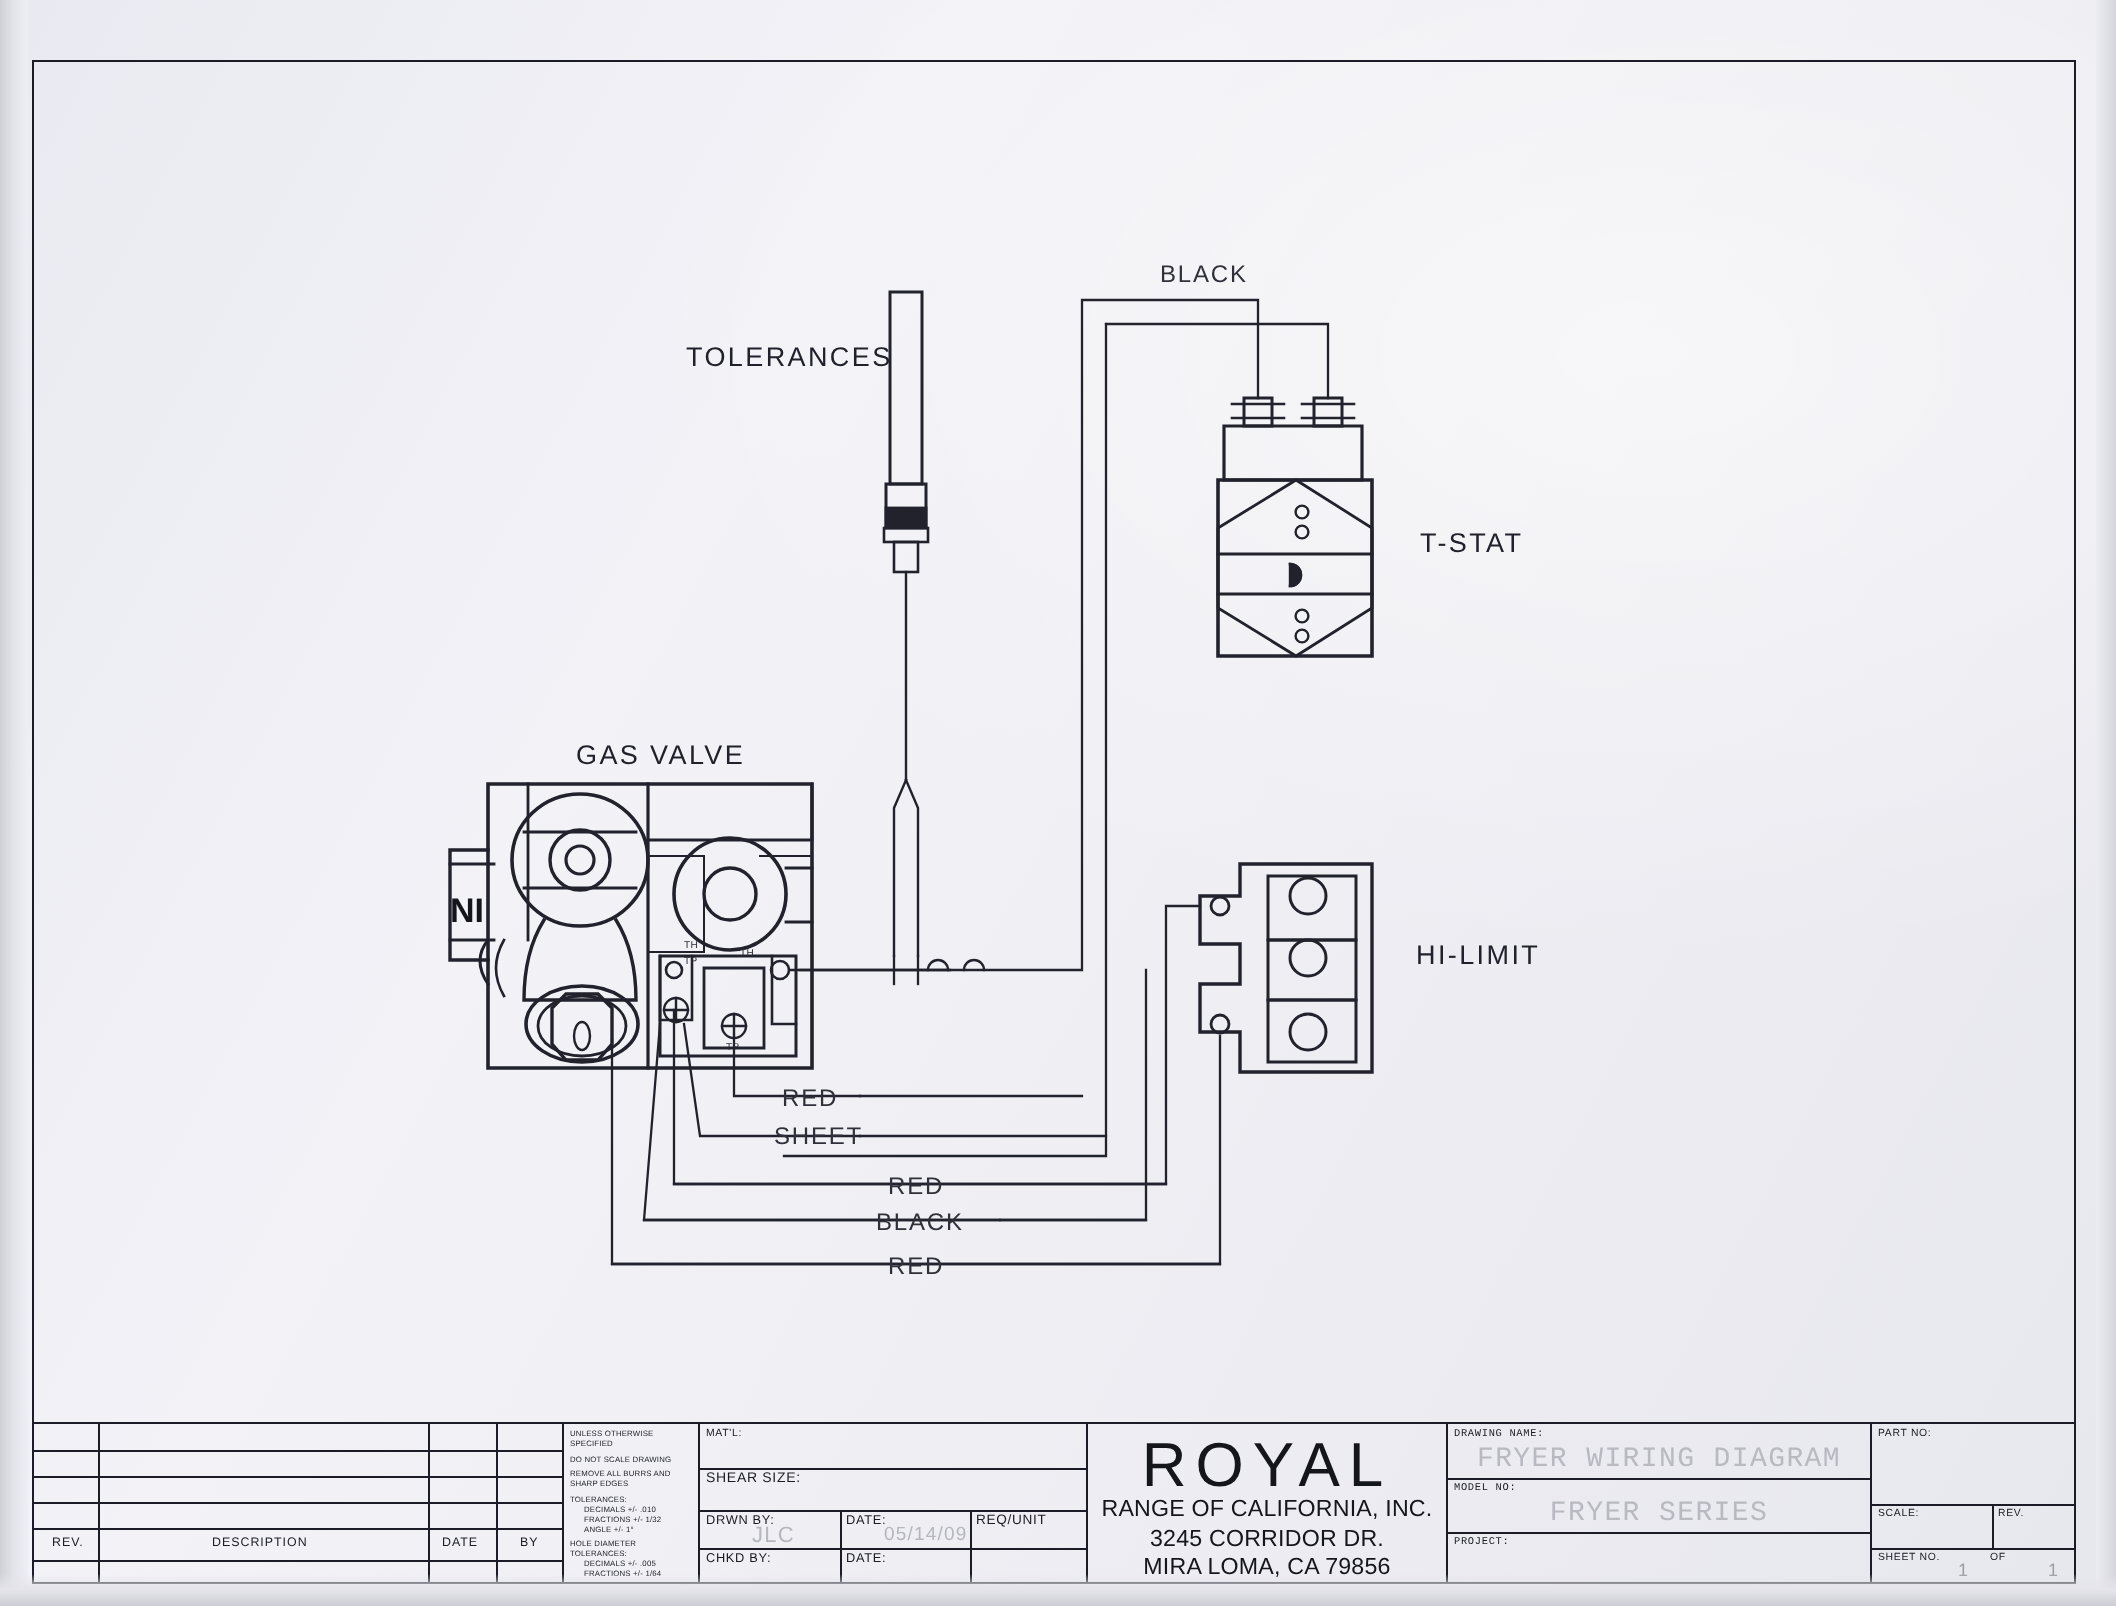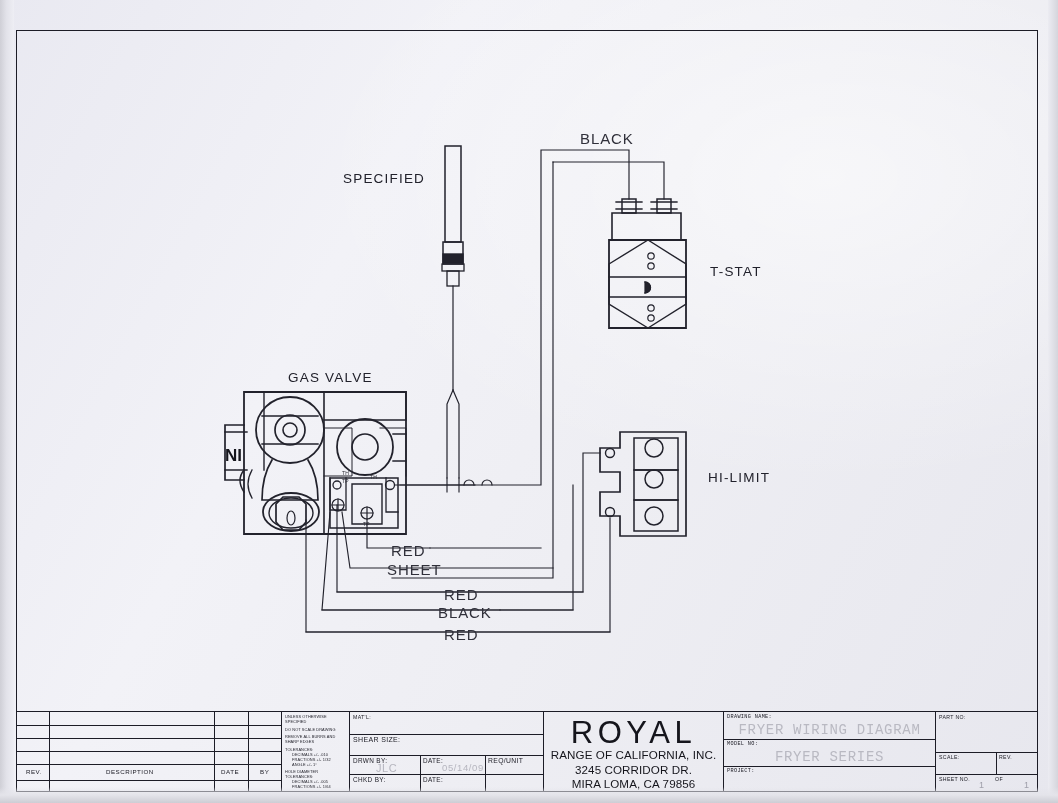--- a/index.html
+++ b/index.html
@@ -51,21 +51,21 @@
     height: 803px;
     overflow: visible;
   }
   .lbl {
     position: absolute;
     color: #21212b;
     white-space: nowrap;
     letter-spacing: 0.5px;
   }
   .lbl-big { font-size: 13.5px; letter-spacing: 1.2px; }
-  .lbl-wire { font-size: 15px; letter-spacing: 0.9px; color: #30303a; }
+  .lbl-wire { font-size: 12px; letter-spacing: 0.9px; color: #30303a; }
   .lbl-term { font-size: 5px; letter-spacing: 0.2px; color: #2a2a33; }
 
   
   #header-note {
     position: absolute;
     left: 16px; top: 5px;
     width: 1022px; height: 25px;
     border: 1.6px solid #1c1c26;
     box-sizing: border-box;
     display: flex;
@@ -346,21 +346,21 @@
       </g>
 
       <g stroke-width="1.15">
         <path d="M464 485 A5 5 0 0 1 474 485"></path>
         <path d="M482 485 A5 5 0 0 1 492 485"></path>
         <path d="M443 390 A5 5 0 0 1 453 390" opacity="0"></path>
       </g>
     </g>
   </svg>
 
-  <div class="lbl lbl-big" style="left:343px; top:171px;">SPECIFIED</div>
+  <div class="lbl lbl-big" style="left:343px; top:171px;">TOLERANCES</div>
   <div class="lbl lbl-big" style="left:288px; top:370px;">GAS VALVE</div>
   <div class="lbl lbl-big" style="left:710px; top:264px;">T-STAT</div>
   <div class="lbl lbl-big" style="left:708px; top:470px;">HI-LIMIT</div>
 
   <div class="lbl" style="left:225px; top:446px; font-size:17px; font-weight:bold; letter-spacing:0px; color:#15151c;">NI</div>
 
   <div class="lbl lbl-term" style="left:342px; top:470px;">TH</div>
   <div class="lbl lbl-term" style="left:342px; top:478px;">TP</div>
   <div class="lbl lbl-term" style="left:370px; top:474px;">TH</div>
   <div class="lbl lbl-term" style="left:363px; top:521px;">TP</div>

